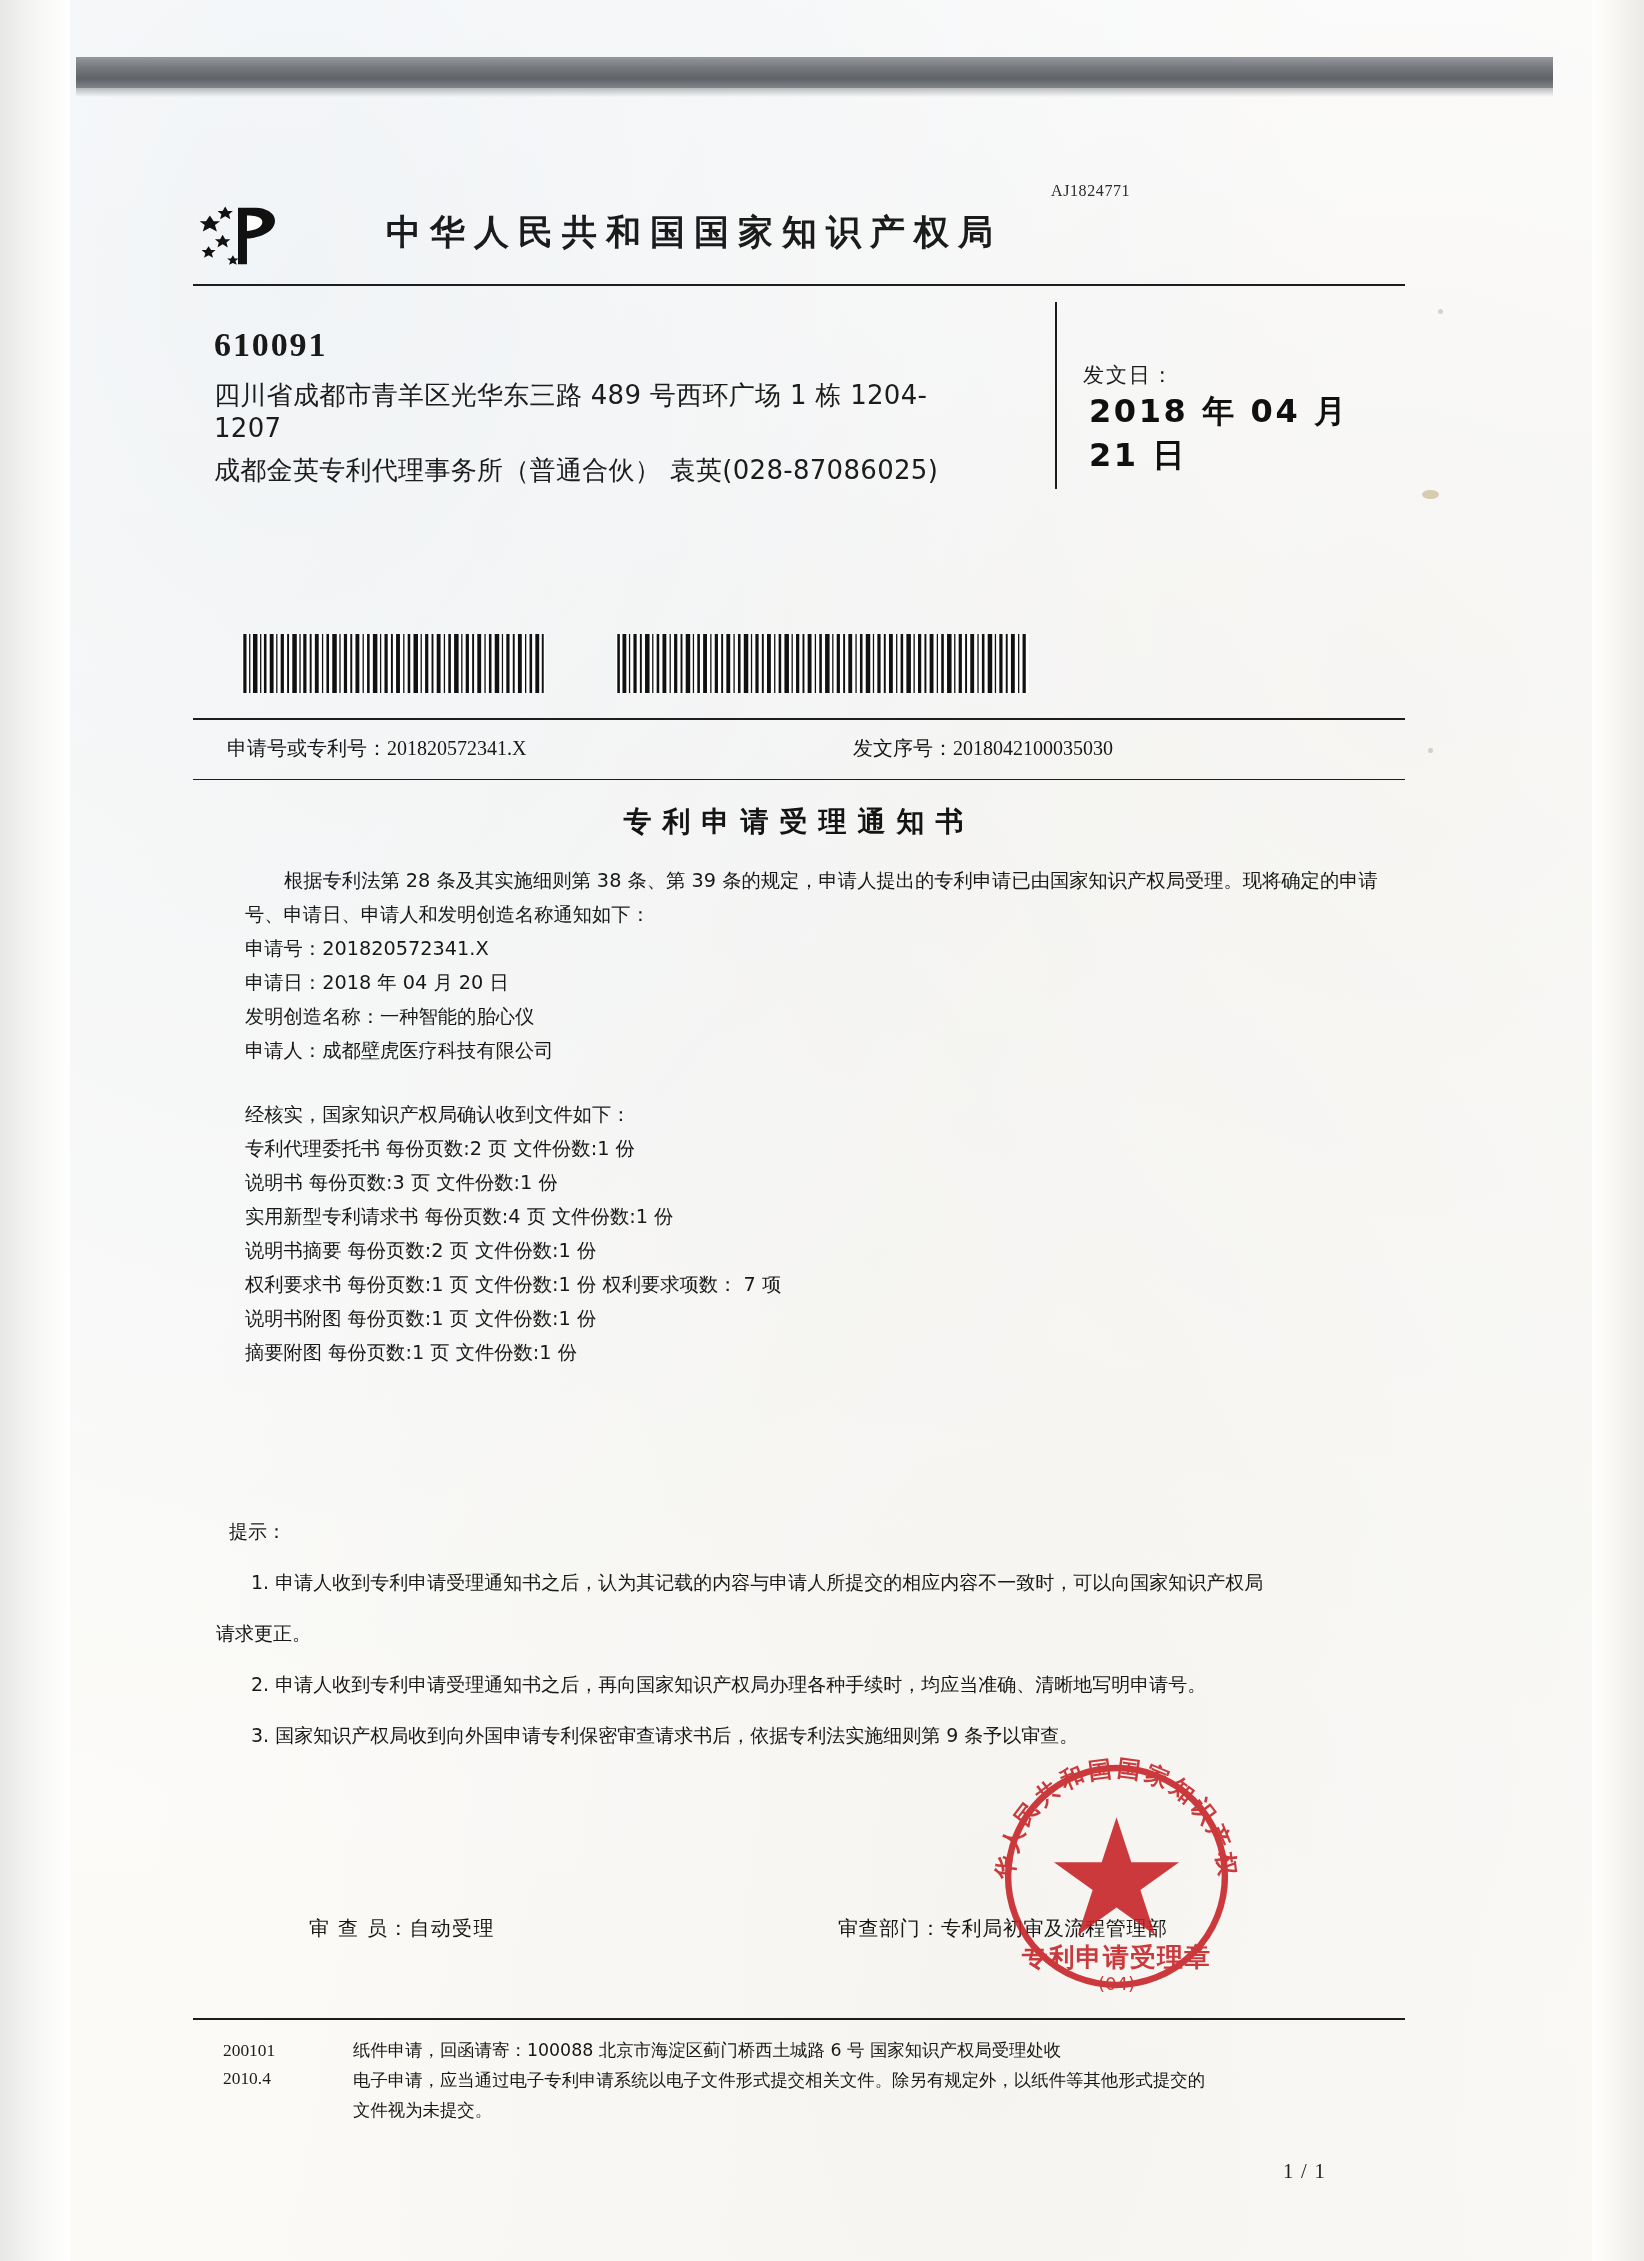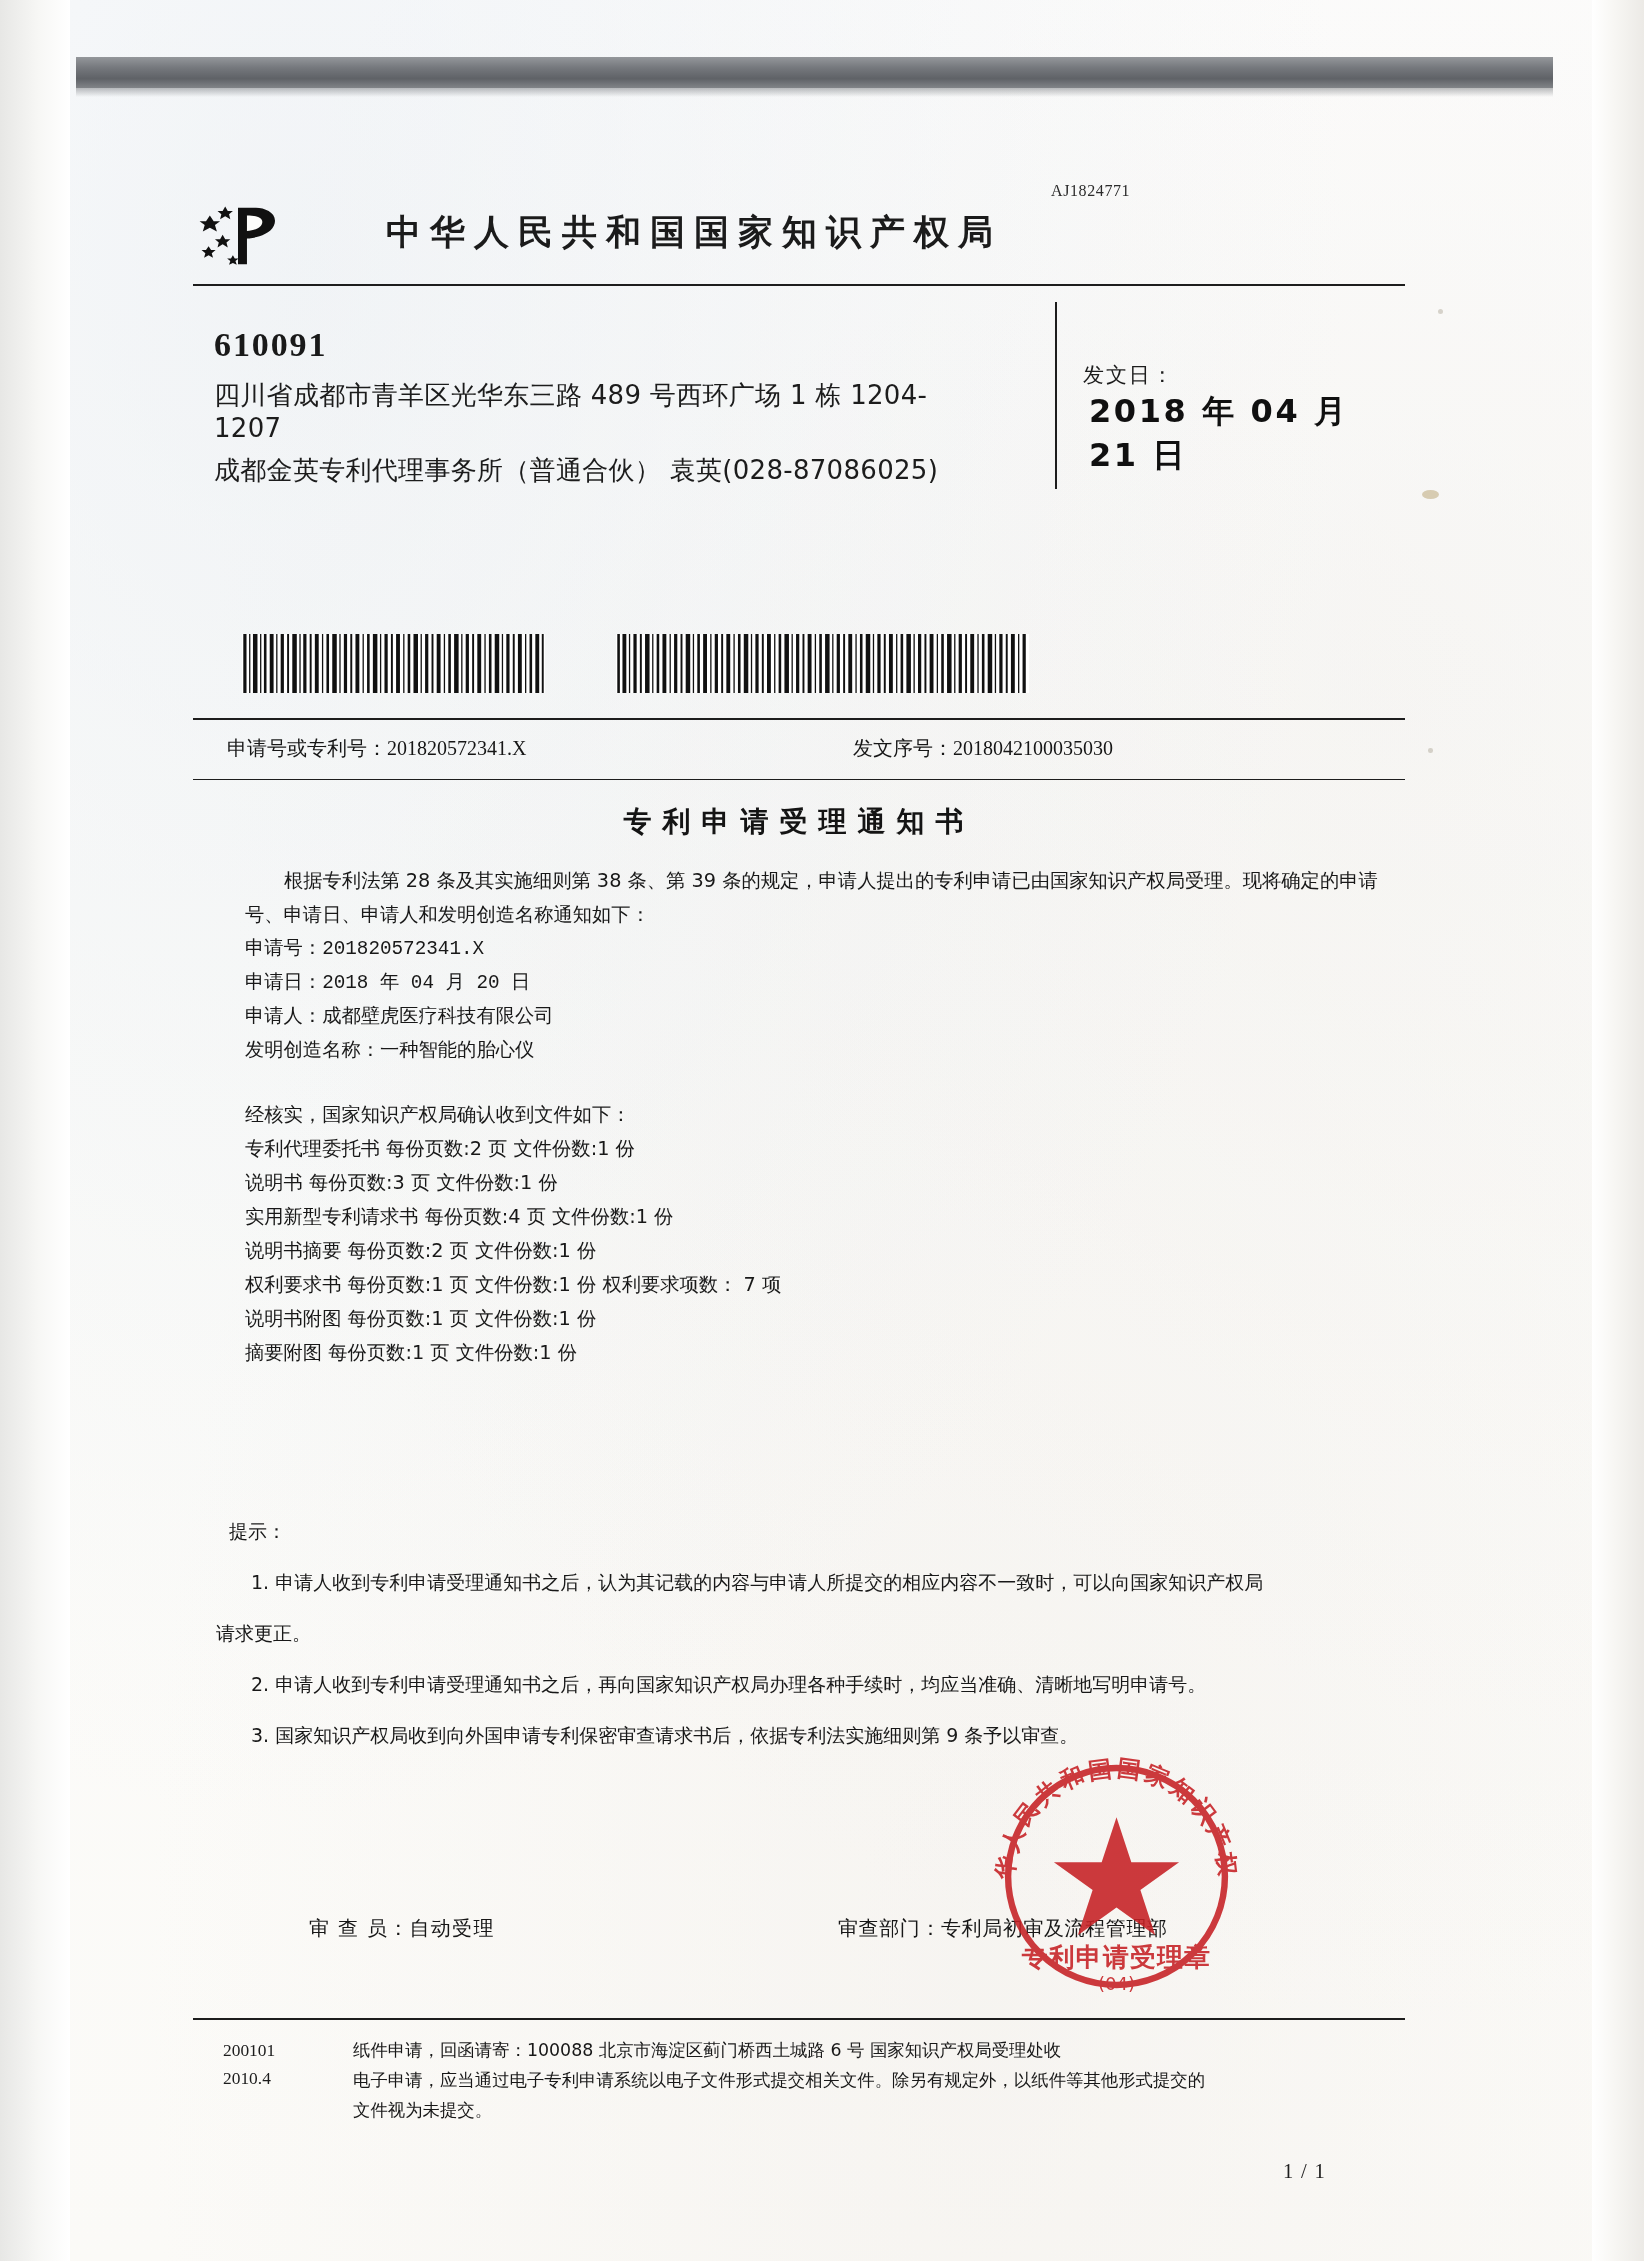--- a/index.html
+++ b/index.html
@@ -231,21 +231,21 @@
     left: 245px;
     top: 864px;
     width: 1135px;
     font-family: "DejaVu Sans", sans-serif;
     font-size: 19.3px;
     line-height: 34px;
     color: #181818;
   }
   .body p { margin: 0; }
   .para-indent { text-indent: 39px; }
-  .field-line { margin-top: 1.3px; font-family: Liberation Mono, monospace; }
+  .field-line { margin-top: 1.3px; }
   .gap-lg { height: 30px; }
 
   .hints {
     position: absolute;
     left: 193px;
     top: 1496px;
     width: 1186px;
     font-family: "DejaVu Sans", sans-serif;
     font-size: 19px;
     line-height: 32px;
@@ -534,22 +534,22 @@
     </div>
   </div>
   <div class="rule-under-numbers"></div>
 
   <div class="doc-title">专利申请受理通知书</div>
 
   <div class="body">
     <p class="para-indent">根据专利法第 28 条及其实施细则第 38 条、第 39 条的规定，申请人提出的专利申请已由国家知识产权局受理。现将确定的申请号、申请日、申请人和发明创造名称通知如下：</p>
     <p class="field-line">申请号：201820572341.X</p>
     <p class="field-line">申请日：2018 年 04 月 20 日</p>
+    <p class="field-line">发明创造名称：一种智能的胎心仪</p>
     <p class="field-line">申请人：成都壁虎医疗科技有限公司</p>
-    <p class="field-line">发明创造名称：一种智能的胎心仪</p>
     <div class="gap-lg"></div>
     <p>经核实，国家知识产权局确认收到文件如下：</p>
     <p>专利代理委托书 每份页数:2 页  文件份数:1 份</p>
     <p>说明书 每份页数:3 页  文件份数:1 份</p>
     <p>实用新型专利请求书 每份页数:4 页  文件份数:1 份</p>
     <p>说明书摘要 每份页数:2 页  文件份数:1 份</p>
     <p>权利要求书 每份页数:1 页  文件份数:1 份  权利要求项数：  7 项</p>
     <p>说明书附图 每份页数:1 页  文件份数:1 份</p>
     <p>摘要附图 每份页数:1 页  文件份数:1 份</p>
   </div>

